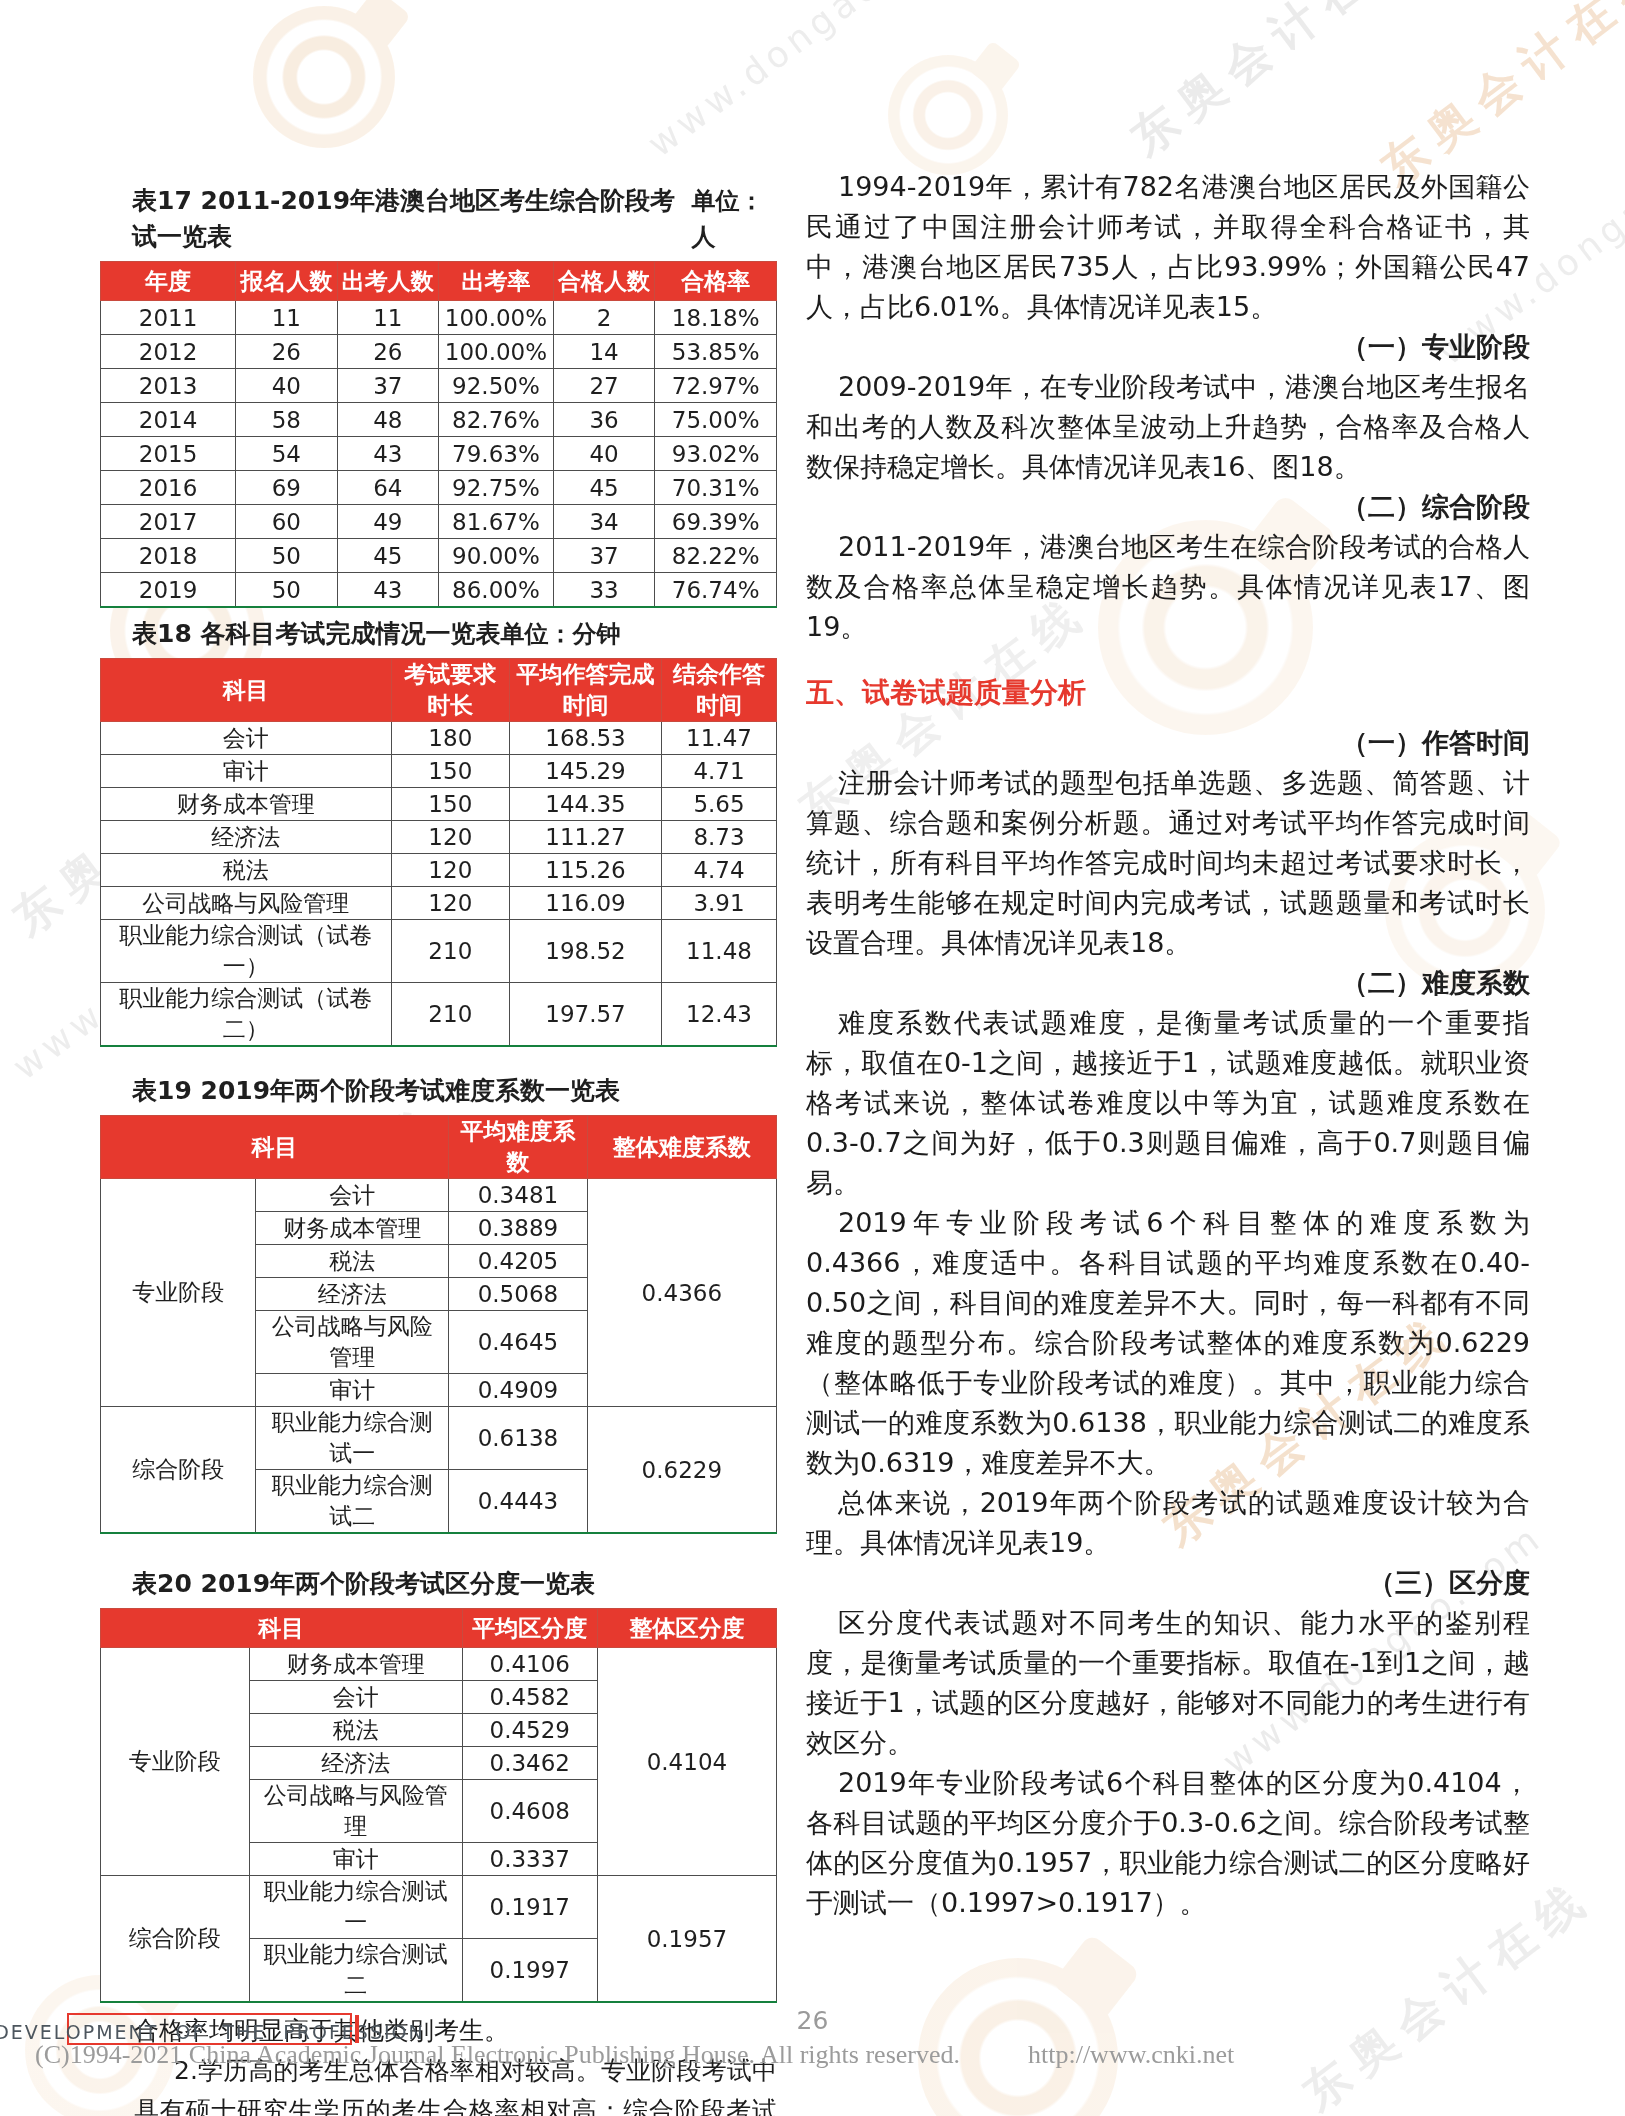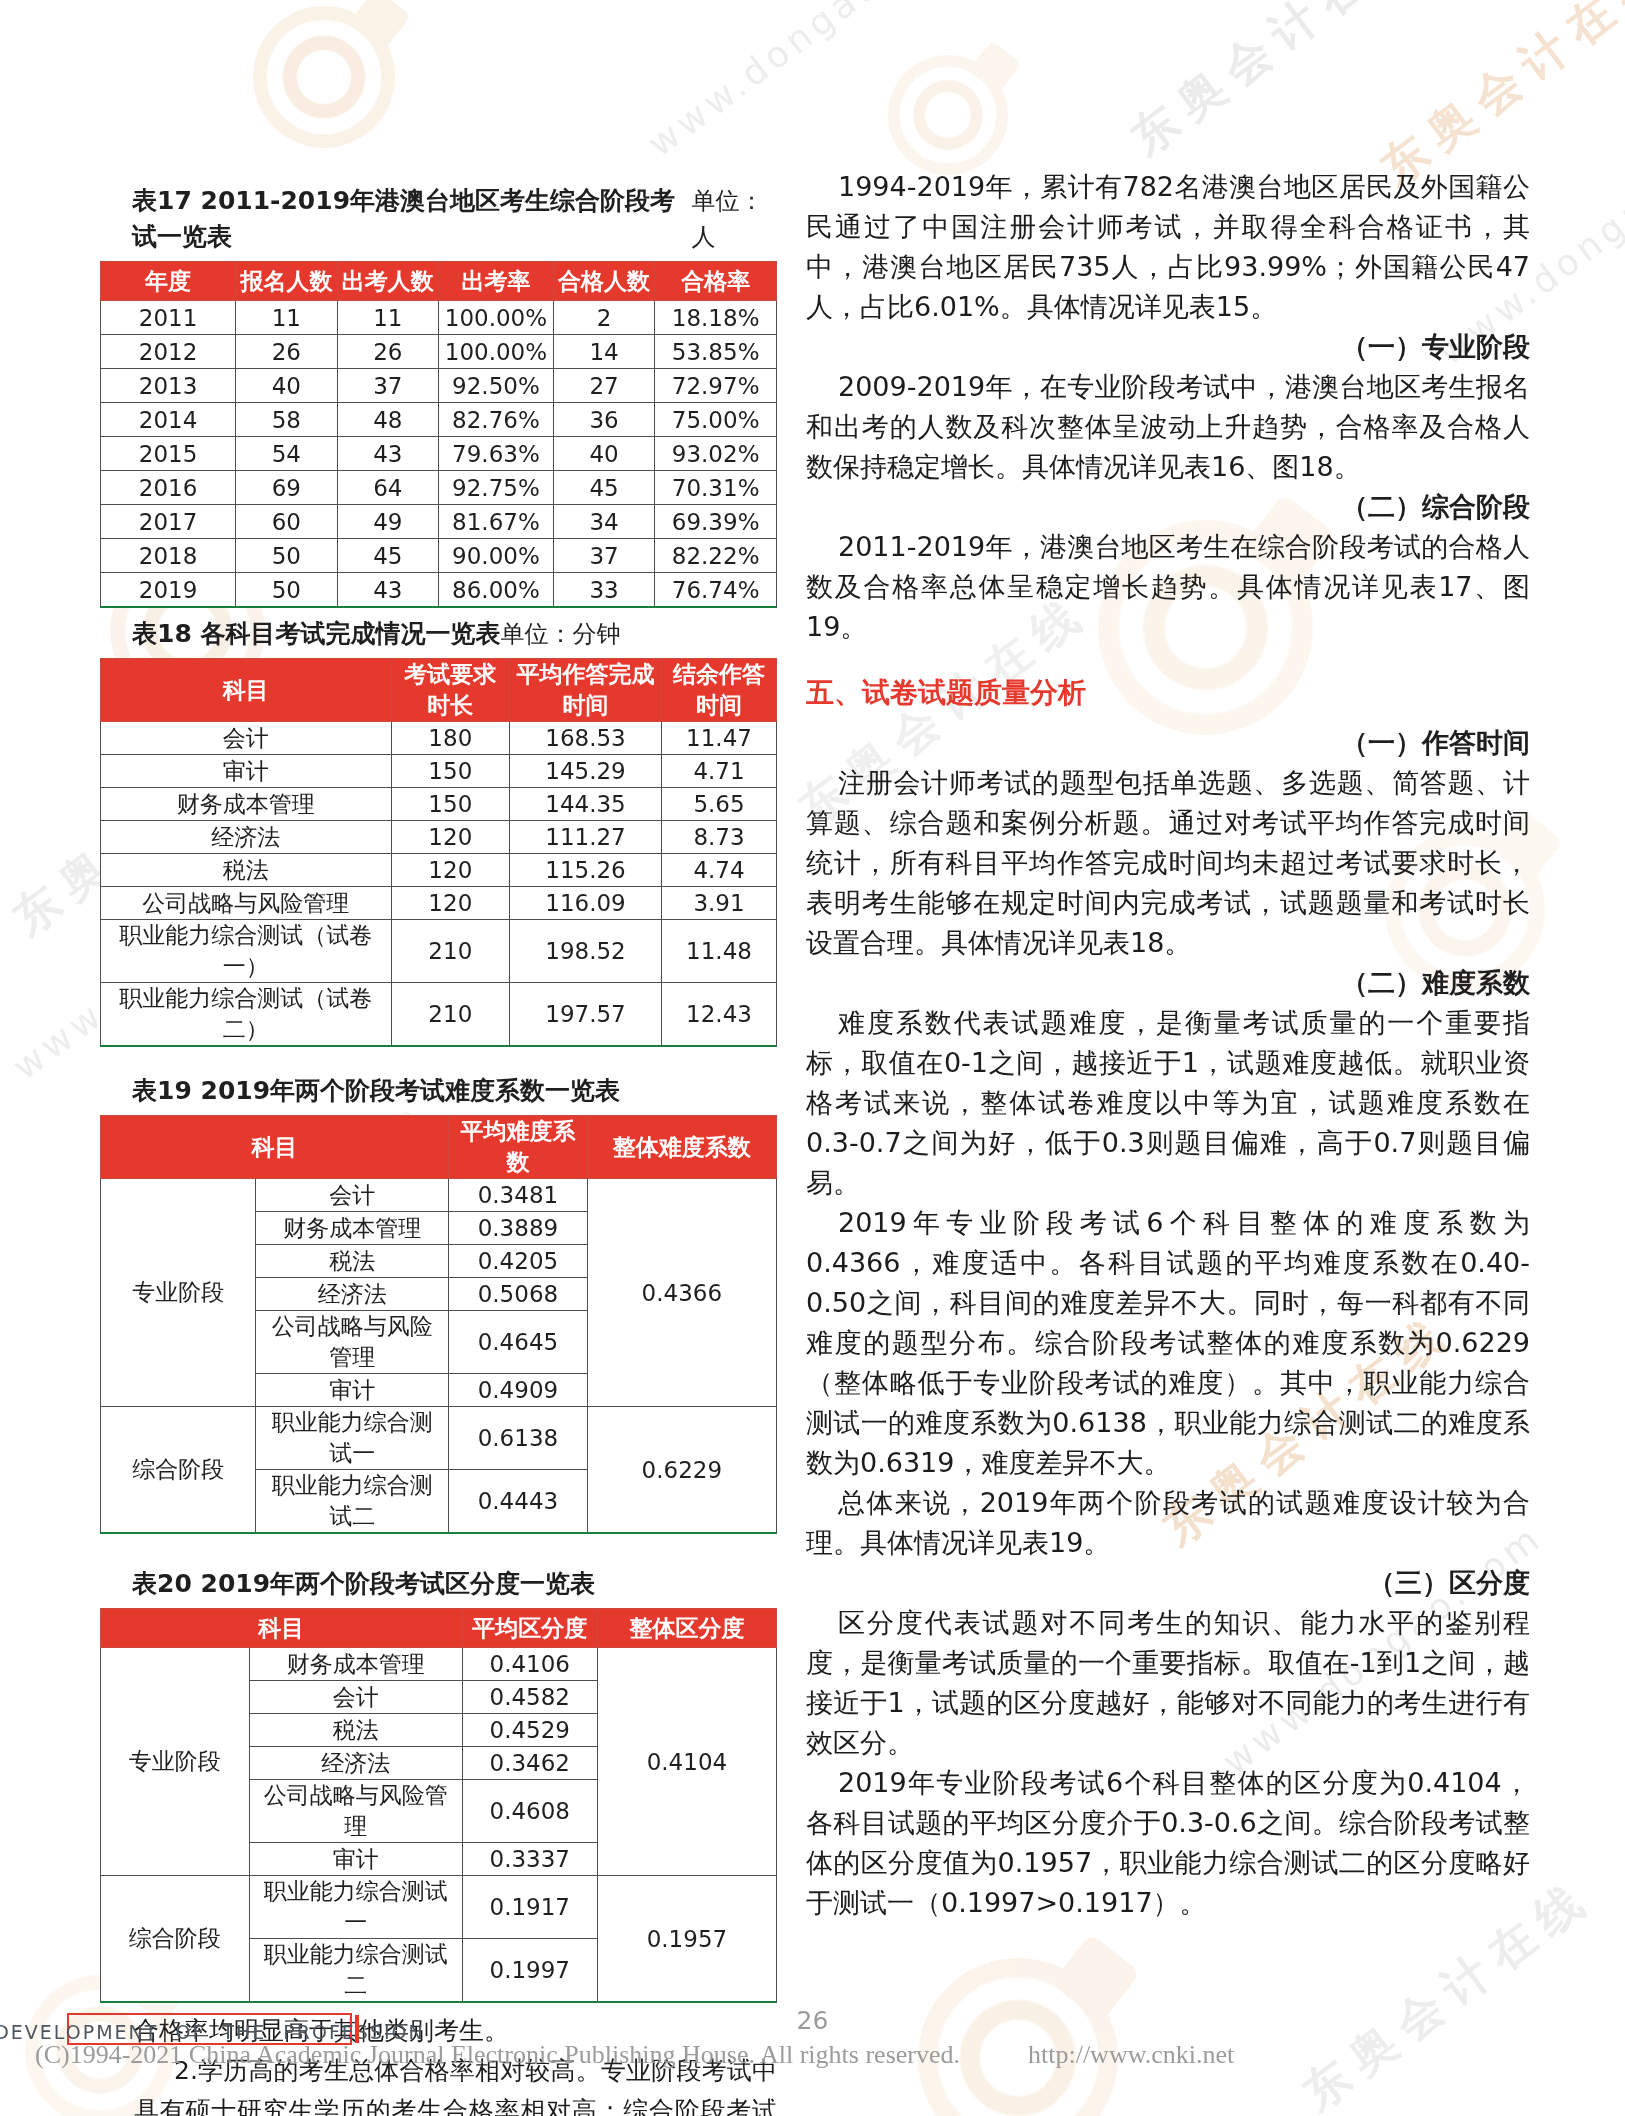--- a/index.html
+++ b/index.html
@@ -28,21 +28,21 @@
   .wm-text.orange{color:#f3dcc5}
   
   .col-left{position:absolute;left:100px;top:183px;width:677px;z-index:2}
   .col-right{position:absolute;left:806px;top:167px;width:724px;z-index:2}
   
   .tbl-title{
     display:flex;justify-content:flex-start;align-items:baseline;
     font-size:25px;font-weight:bold;line-height:36px;
     padding:0 2px 0 32px;margin-bottom:6px;
   }
-  .tbl-title .unit{font-weight:normal;font-size:24px}
+  .tbl-title .unit{font-weight:bold;font-size:24px}
   table{border-collapse:collapse;width:100%;table-layout:fixed;background:#fff}
   table{border-bottom:2px solid #15803d}
   th{
     background:#e6392e;color:#fff;font-weight:bold;font-size:23px;
     height:38px;padding:0 2px;border:1px solid #c94a3e;
   }
   td{
     border:1px solid #4d4d4d;font-size:23px;text-align:center;
     height:33px;padding:0 4px;overflow:hidden;
   }

